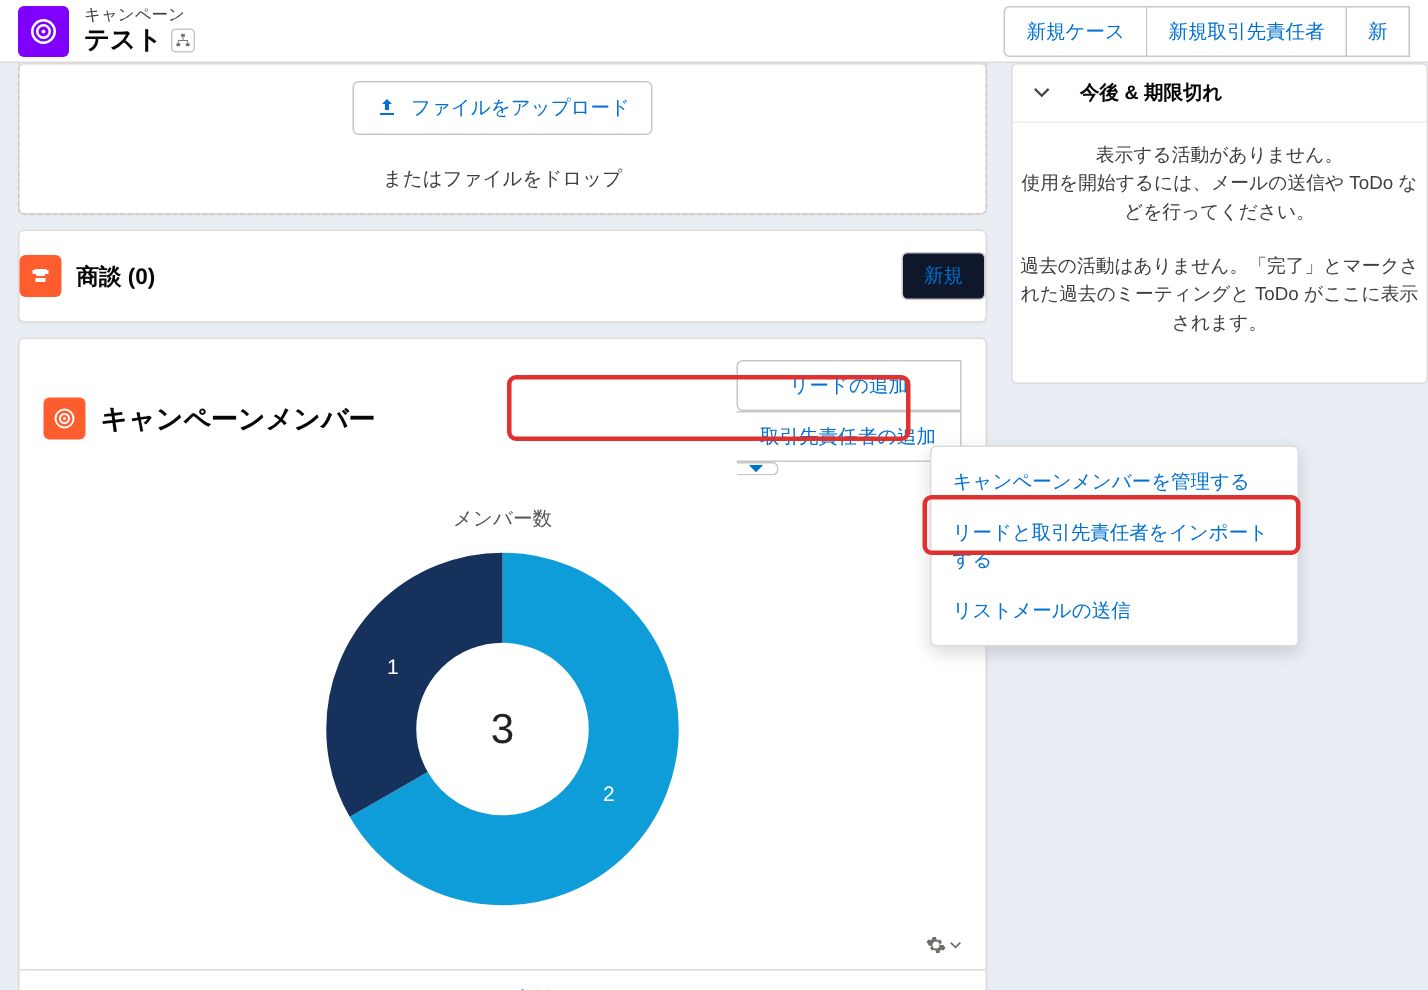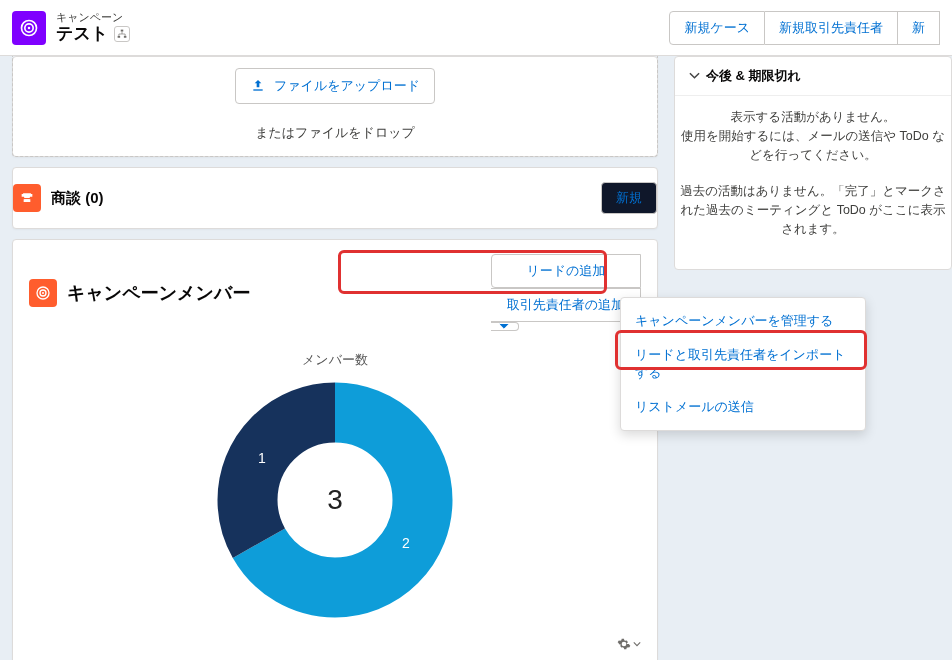--- a/index.html
+++ b/index.html
@@ -1,19 +1,19 @@
 <!DOCTYPE html>
 <html><head>
 <meta charset="utf-8">
 <style>
   * { box-sizing: border-box; margin: 0; padding: 0; }
   body { font-family: "Helvetica Neue", Arial, "Hiragino Kaku Gothic ProN", "Hiragino Sans", Meiryo, sans-serif; font-size: 13px; color: #080707; background: #e8eef4; width: 952px; height: 660px; overflow: hidden; position: relative; }
 
   
-  .header { background: #fff; height: 56px; display: flex; align-items: center; padding: 0 12px; border-bottom: 1px solid #dddbda; position: relative; z-index: 5; }
+  .header { background: #fff; height: 42px; display: flex; align-items: center; padding: 0 12px; border-bottom: 1px solid #dddbda; position: relative; z-index: 5; }
   .header-icon { width: 34px; height: 34px; border-radius: 4px; background: #7f00ff; display: flex; align-items: center; justify-content: center; margin-right: 10px; }
   .header-title-block { display: flex; flex-direction: column; line-height: 1.2; }
   .header-sup { font-size: 11px; color: #3e3e3c; }
   .header-title { font-size: 17px; font-weight: 700; display: flex; align-items: center; gap: 6px; }
   .hier-icon { width: 16px; height: 16px; border: 1px solid #c9c7c5; border-radius: 3px; display: inline-flex; align-items: center; justify-content: center; }
   .header-actions { margin-left: auto; display: flex; gap: 0; }
   .hdr-btn { border: 1px solid #c9c7c5; background: #fff; color: #0070d2; padding: 7px 14px; font-size: 13px; cursor: pointer; }
   .hdr-btn + .hdr-btn { border-left: none; }
   .hdr-btn:first-child { border-radius: 4px 0 0 4px; }
 
@@ -54,21 +54,21 @@
   .gear { color: #706e6b; cursor: pointer; display: inline-flex; align-items: center; gap: 2px; }
   .view-all { border-top: 1px solid #dddbda; text-align: center; padding: 10px; color: #0070d2; cursor: pointer; }
 
   
   .dropdown { position: absolute; background: #fff; border: 1px solid #dddbda; border-radius: 4px; box-shadow: 0 4px 12px rgba(0,0,0,0.15); width: 246px; left: 620px; top: 297px; z-index: 30; padding: 6px 0; }
   .dd-item { padding: 8px 14px; color: #0070d2; cursor: pointer; font-size: 13px; }
   .red-anno2 { position: absolute; border: 3px solid #e03131; border-radius: 6px; left: 615px; top: 330px; width: 252px; height: 40px; z-index: 40; pointer-events: none; }
 
   
   .side-card { background: #fff; border: 1px solid #dddbda; border-radius: 4px; margin-top: 10px; }
-  .side-header { padding: 10px 14px; font-weight: 700; display: flex; align-items: center; gap: 6px; border-bottom: 1px solid #eee; cursor: pointer; }
+  .side-header { padding: 10px 14px; font-weight: 700; display: flex; align-items: center; gap: 20px; border-bottom: 1px solid #eee; cursor: pointer; }
   .side-body { padding: 12px 0; font-size: 12.5px; color: #3e3e3c; text-align: center; line-height: 1.5; }
   .side-body p { margin-bottom: 18px; }
 
   svg { display: block; }
 </style>
 </head>
 <body>
 
 <div class="header">
   <div class="header-icon">

